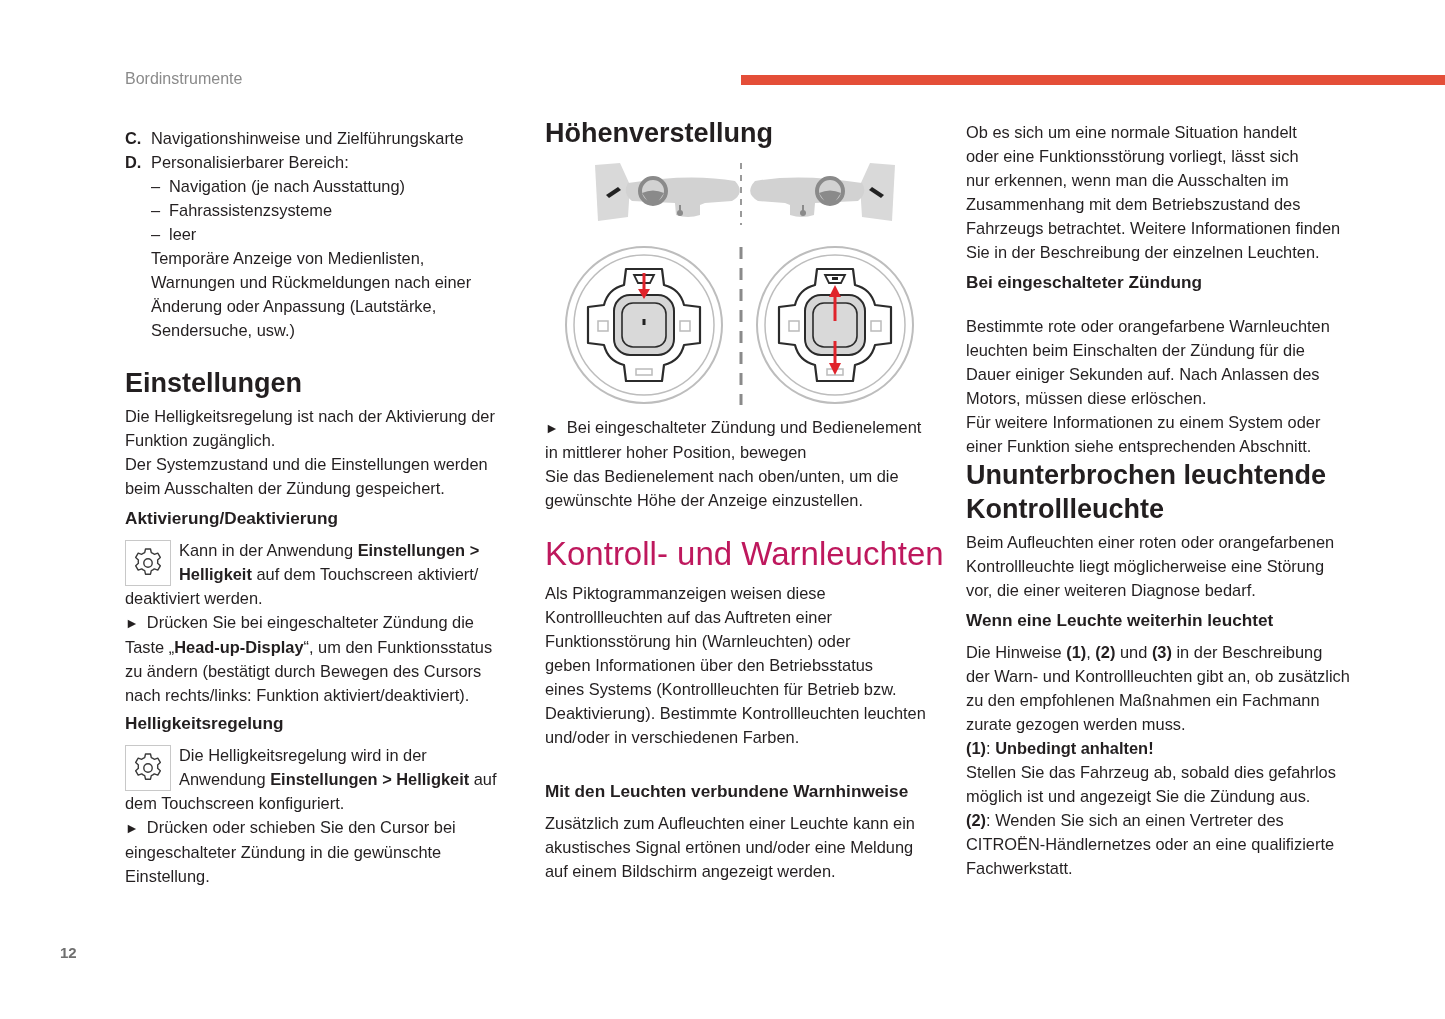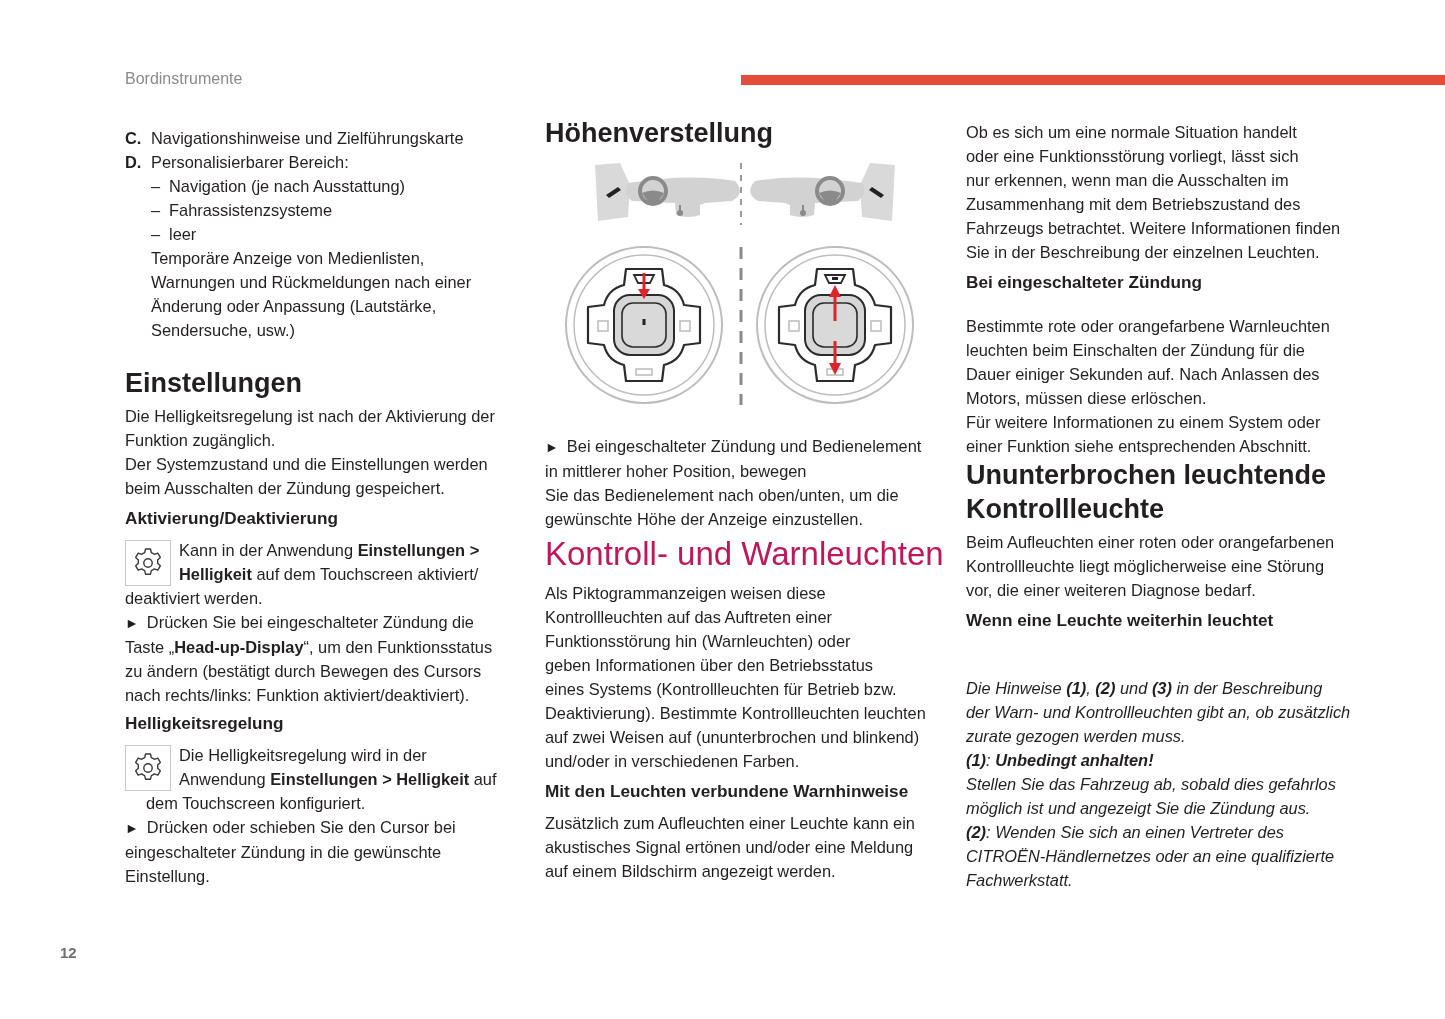--- a/index.html
+++ b/index.html
@@ -109,21 +109,21 @@
   <h3 class="h3 abs" style="top:711px;">Helligkeitsregelung</h3>
   <div class="abs" style="top:743px; width:395px;">
     <div class="gear-box">
       <svg width="36" height="36" viewBox="0 0 36 36">
         <path d="M15.5 4 h5 l0.8 3.6 a11 11 0 0 1 3 1.7 l3.5-1.2 2.5 4.3-2.7 2.5 a11 11 0 0 1 0 3.4 l2.7 2.5-2.5 4.3-3.5-1.2 a11 11 0 0 1-3 1.7 l-0.8 3.6 h-5 l-0.8-3.6 a11 11 0 0 1-3-1.7 l-3.5 1.2-2.5-4.3 2.7-2.5 a11 11 0 0 1 0-3.4 l-2.7-2.5 2.5-4.3 3.5 1.2 a11 11 0 0 1 3-1.7 z" fill="none" stroke="#3a3a3a" stroke-width="1.4" stroke-linejoin="round"></path>
         <circle cx="18" cy="18" r="4.2" fill="none" stroke="#3a3a3a" stroke-width="1.4"></circle>
       </svg>
     </div>
     <p class="t">Die Helligkeitsregelung wird in der</p>
     <p class="t"><span>Anwendung </span><b>Einstellungen &gt; Helligkeit</b><span> auf</span></p>
-    <p class="t" style="clear:both;margin-left:21px;">dem Touchscreen konfiguriert.</p>
+    <p class="t" style="clear:both;">dem Touchscreen konfiguriert.</p>
     <p class="t"><span class="tri">►</span><span>Drücken oder schieben Sie den Cursor bei</span></p>
     <p class="t">eingeschalteter Zündung in die gewünschte</p>
     <p class="t">Einstellung.</p>
   </div>
 </div>
 
 <div class="col col2">
   <h2 class="h1 abs" style="top:116px;">Höhenverstellung</h2>
 </div>
 
@@ -181,36 +181,35 @@
       <path d="M-8 44 L8 44 L8 50 L-8 50 Z" fill="none" stroke="#bbb" stroke-width="1.5"></path>
       <line x1="0" y1="-4" x2="0" y2="-30" stroke="#e0232b" stroke-width="3"></line>
       <path d="M-6 -28 L6 -28 L0 -40 Z" fill="#e0232b"></path>
       <line x1="0" y1="16" x2="0" y2="40" stroke="#e0232b" stroke-width="3"></line>
       <path d="M-6 38 L6 38 L0 50 Z" fill="#e0232b"></path>
     </g>
   </svg>
 </div>
 
 <div class="col col2">
-  <div class="abs" style="top:415px; width:400px;margin-top:19px;">
+  <div class="abs" style="top:415px; width:400px;">
     <p class="t"><span class="tri">►</span><span>Bei eingeschalteter Zündung und Bedienelement</span></p>
     <p class="t">in mittlerer hoher Position, bewegen</p>
     <p class="t">Sie das Bedienelement nach oben/unten, um die</p>
     <p class="t">gewünschte Höhe der Anzeige einzustellen.</p>
   </div>
 
   <h2 class="h1-light abs" style="top:534px;">Kontroll- und Warnleuchten</h2>
   <div class="abs" style="top:581px; width:400px;">
     <p class="t">Als Piktogrammanzeigen weisen diese</p>
     <p class="t">Kontrollleuchten auf das Auftreten einer</p>
     <p class="t">Funktionsstörung hin (Warnleuchten) oder</p>
     <p class="t">geben Informationen über den Betriebsstatus</p>
     <p class="t">eines Systems (Kontrollleuchten für Betrieb bzw.</p>
     <p class="t">Deaktivierung). Bestimmte Kontrollleuchten leuchten</p>
-    <p class="t">auf zwei Weisen auf (ununterbrochen und blinkend)</p>
     <p class="t">und/oder in verschiedenen Farben.</p>
   </div>
 
   <h3 class="h3 abs" style="top:779px;">Mit den Leuchten verbundene Warnhinweise</h3>
   <div class="abs" style="top:811px; width:400px;">
     <p class="t">Zusätzlich zum Aufleuchten einer Leuchte kann ein</p>
     <p class="t">akustisches Signal ertönen und/oder eine Meldung</p>
     <p class="t">auf einem Bildschirm angezeigt werden.</p>
   </div>
 </div>
@@ -239,23 +238,24 @@
     <h2 class="h1">Ununterbrochen leuchtende</h2>
     <h2 class="h1">Kontrollleuchte</h2>
   </div>
   <div class="abs" style="top:530px; width:400px;">
     <p class="t">Beim Aufleuchten einer roten oder orangefarbenen</p>
     <p class="t">Kontrollleuchte liegt möglicherweise eine Störung</p>
     <p class="t">vor, die einer weiteren Diagnose bedarf.</p>
   </div>
 
   <h3 class="h3 abs" style="top:608px;">Wenn eine Leuchte weiterhin leuchtet</h3>
-  <div class="abs" style="top:676px; width:400px;font-style:italic;">
+  <div class="abs" style="top:640px; width:400px;">
     <p class="t"><span>Die Hinweise </span><b>(1)</b><span>, </span><b>(2)</b><span> und </span><b>(3)</b><span> in der Beschreibung</span></p>
     <p class="t">der Warn- und Kontrollleuchten gibt an, ob zusätzlich</p>
+    <p class="t">zu den empfohlenen Maßnahmen ein Fachmann</p>
     <p class="t">zurate gezogen werden muss.</p>
     <p class="t"><b>(1)</b><span>: </span><b>Unbedingt anhalten!</b></p>
     <p class="t">Stellen Sie das Fahrzeug ab, sobald dies gefahrlos</p>
     <p class="t">möglich ist und angezeigt Sie die Zündung aus.</p>
     <p class="t"><b>(2)</b><span>: Wenden Sie sich an einen Vertreter des</span></p>
     <p class="t">CITROËN-Händlernetzes oder an eine qualifizierte</p>
     <p class="t">Fachwerkstatt.</p>
   </div>
 </div>
 

